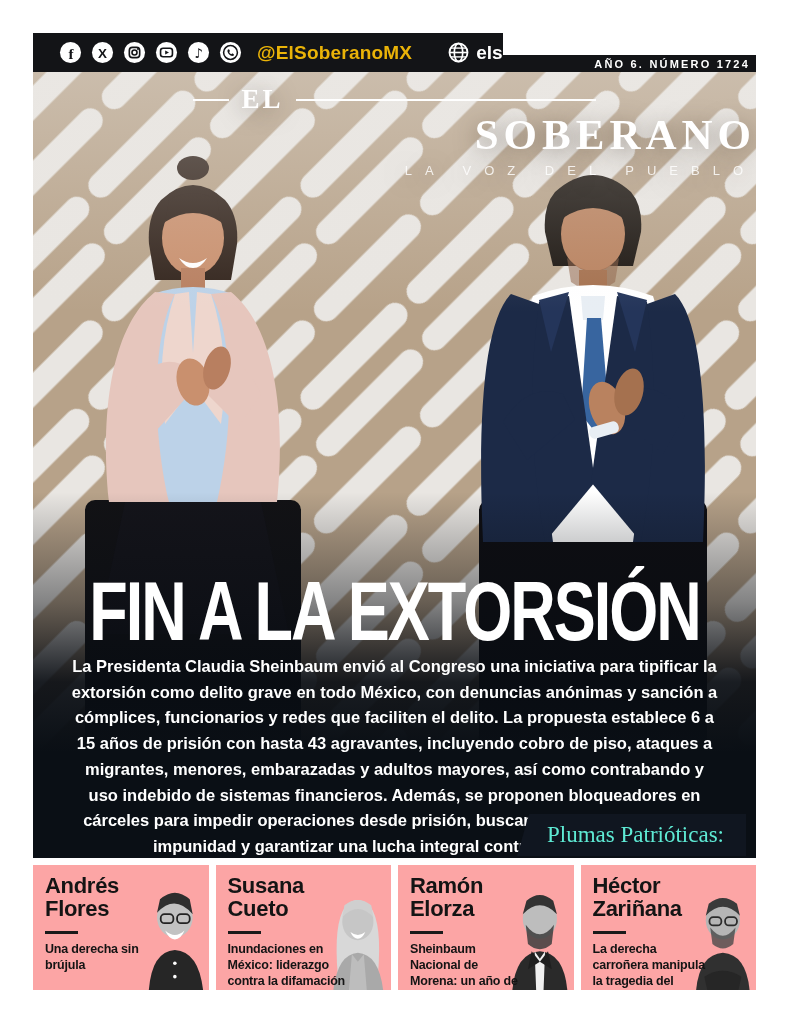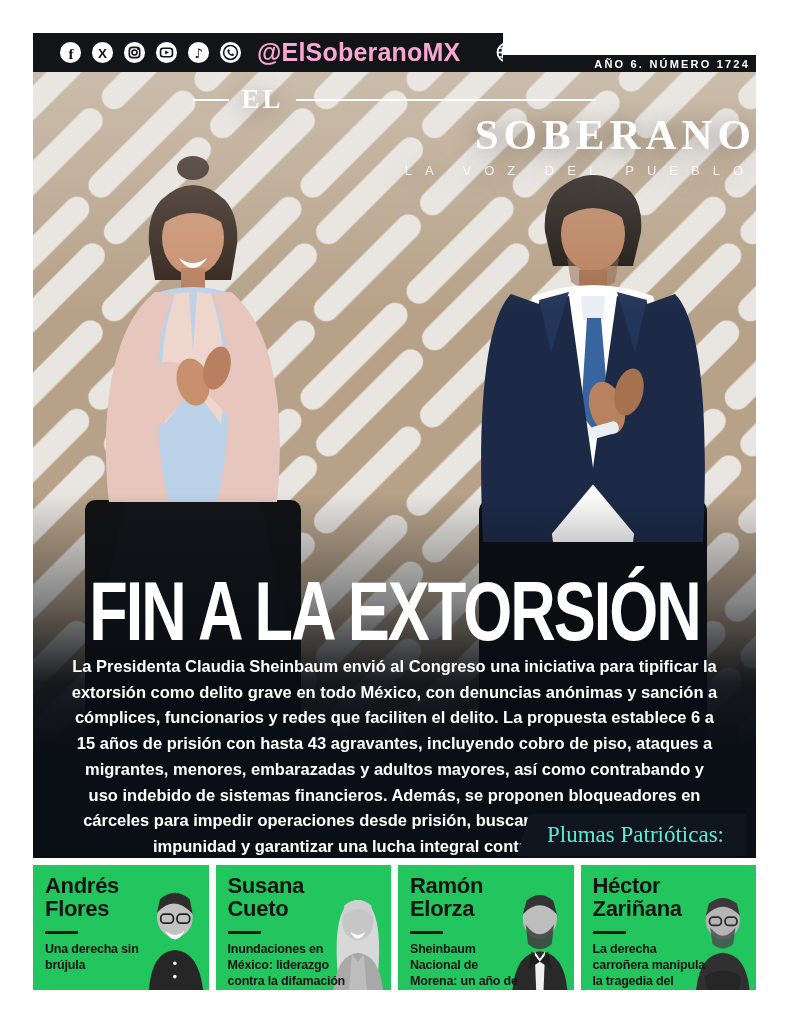--- a/index.html
+++ b/index.html
@@ -8,21 +8,21 @@
     position:relative; width:789px; height:1024px; background:#ffffff;
     font-family:"Liberation Sans", sans-serif; overflow:hidden; margin:0 auto;
   }
   
   .topbar { position:absolute; top:33px; left:33px; width:723px; height:39px; }
   .social-bar {
     position:absolute; left:0; top:0; width:470px; height:39px; background:#131417;
     display:flex; align-items:center; padding-left:26px; gap:9px;
   }
   .sicon { width:23px; height:23px; flex:0 0 auto; display:block; }
-  .handle { color:#f9a8d4; font-weight:bold; font-size:25px; margin-left:6px; letter-spacing:.2px; }
+  .handle { color:#eab308; font-weight:bold; font-size:19px; margin-left:6px; letter-spacing:.2px; }
   .site-wrap { display:flex; align-items:center; gap:6px; margin-left:26px; }
   .site { color:#fff; font-weight:bold; font-size:19px; }
   .datebox { position:absolute; left:470px; top:0; width:253px; height:39px; }
   .date-line {
     position:absolute; top:0; left:0; right:0; height:22px; background:#fff;
     display:flex; align-items:center; justify-content:flex-end;
     font-size:11px; font-weight:bold; letter-spacing:1.6px; color:#111; padding-right:2px;
   }
   .edition-line {
     position:absolute; top:22px; left:0; right:0; height:17px; background:#131417;
@@ -57,21 +57,21 @@
     color:#fff; font-weight:bold; font-size:16.5px; line-height:1.56; text-align:center;
   }
   .plumas {
     position:absolute; right:10px; top:742px; height:42px; background:#101620;
     color:#5eead4; font-family:"Liberation Serif", serif; font-size:23px;
     display:flex; align-items:center; padding:0 22px 0 30px;
     clip-path:polygon(12px 0, 100% 0, 100% 100%, 0 100%);
   }
   
   .cards { position:absolute; top:865px; left:33px; width:723px; height:125px; display:flex; gap:7px; }
-  .card { position:relative; flex:1 1 0; background:#22c55e; overflow:hidden; }
+  .card { position:relative; flex:1 1 0; background:#fca5a5; overflow:hidden; }
   .card .txt { position:relative; z-index:2; padding:10px 8px 0 12px; }
   .cname { font-size:22px; font-weight:bold; color:#141414; line-height:1.04; letter-spacing:-.3px; }
   .crule { width:33px; height:3px; background:#1a1a1a; margin:10px 0 7px; }
   .ctopic { font-size:12.5px; font-weight:bold; color:#141414; line-height:1.28; width:76%; letter-spacing:-.2px; }
   .avatar { position:absolute; right:0; bottom:0; height:104px; z-index:1; }
 </style>
 </head>
 <body>
 
 <div class="page">

